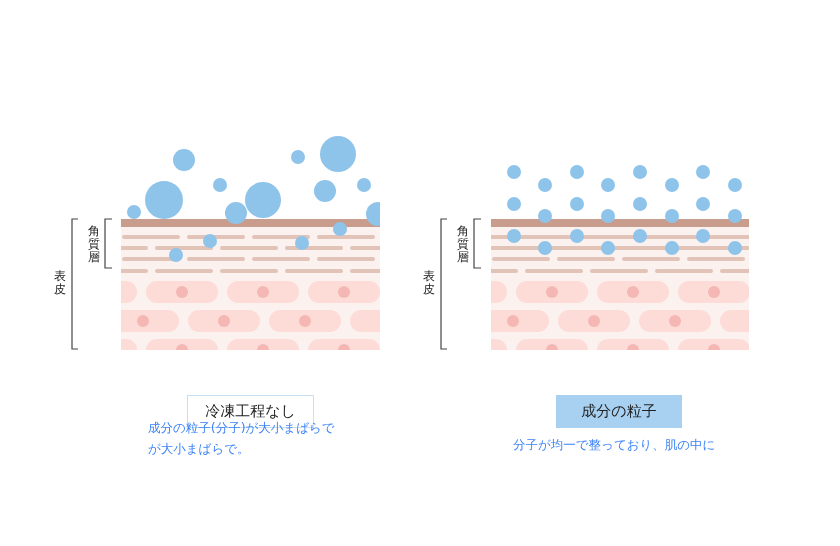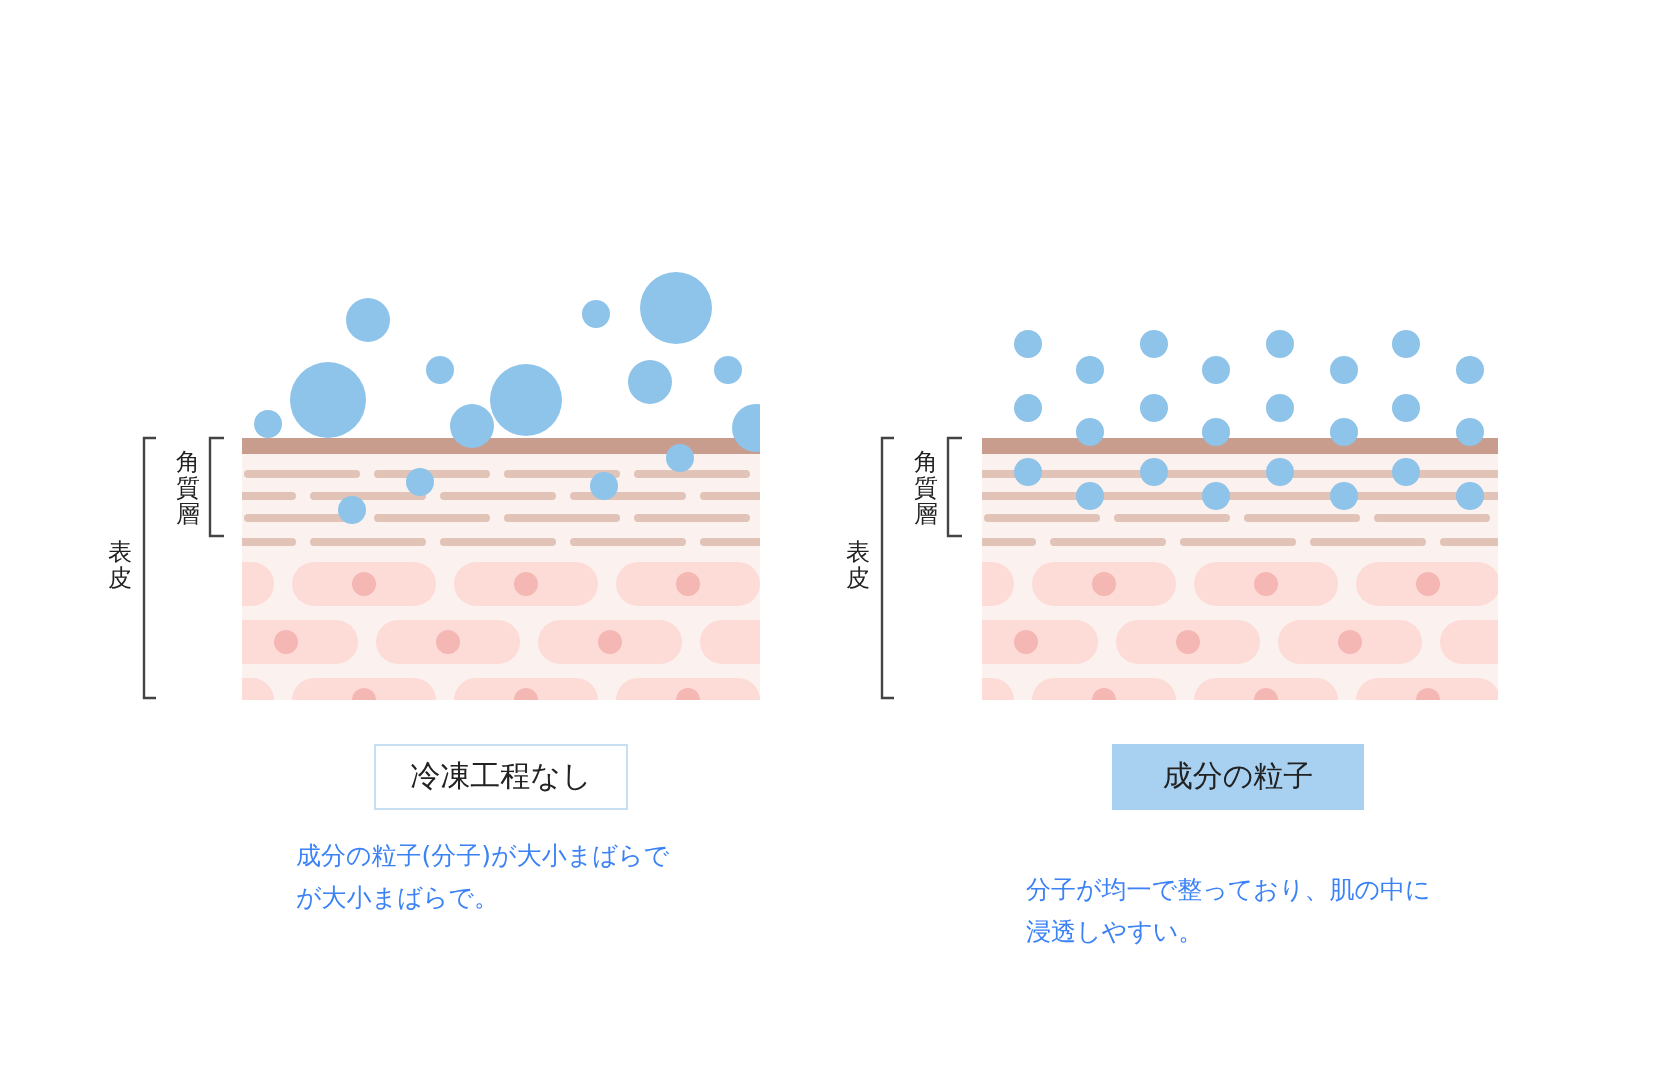--- a/index.html
+++ b/index.html
@@ -2,21 +2,21 @@
 <html><head>
 <meta charset="utf-8">
 <style>
   html, body { margin:0; padding:0; background:#ffffff; }
   body { width:840px; height:546px; position:relative; overflow:hidden;
          font-family:"DejaVu Sans", "Liberation Sans", sans-serif; color:#222; }
   .panel { position:absolute; top:0; width:420px; height:546px;padding-left:48px; }
   .panel svg { position:absolute; left:0; top:0; }
   .vlabel { position:absolute; font-size:12px; line-height:13px; width:14px; text-align:center; color:#222; }
   .label-box { position:absolute; height:33px; box-sizing:border-box; display:flex; align-items:center;
-               justify-content:center; font-size:15px; color:#222; }
+               justify-content:center; font-size:15px; color:#222;margin-top:23px; }
   .label-box.outline { border:1.5px solid #c7dff3; background:#fff; }
   .label-box.filled { background:#a8d1f1; }
   .desc { position:absolute; font-size:12.5px; line-height:21px; color:#3b82f6; white-space:nowrap; }
 </style>
 </head>
 <body>
 
 <div class="panel" style="left:0;">
   <svg width="420" height="546">
     <g class="skin" clip-path="url(#clip121)">
@@ -196,15 +196,14 @@
         <clipPath id="pclip1">
           <rect x="0" y="0" width="749" height="546"></rect>
         </clipPath>
       </defs>
     </svg>
   <div class="vlabel" style="left:456px;top:225px;">角質層</div>
   <div class="vlabel" style="left:422px;top:270px;">表皮</div>
   <div class="label-box filled" style="left:556px;top:372px;width:126px;">成分の粒子</div>
   <div class="desc" style="left:513px;top:434px;">
     <div>分子が均一で整っており、肌の中に</div>
-    <div>浸透しやすい。</div>
   </div>
 </div>
 
 </body></html>

